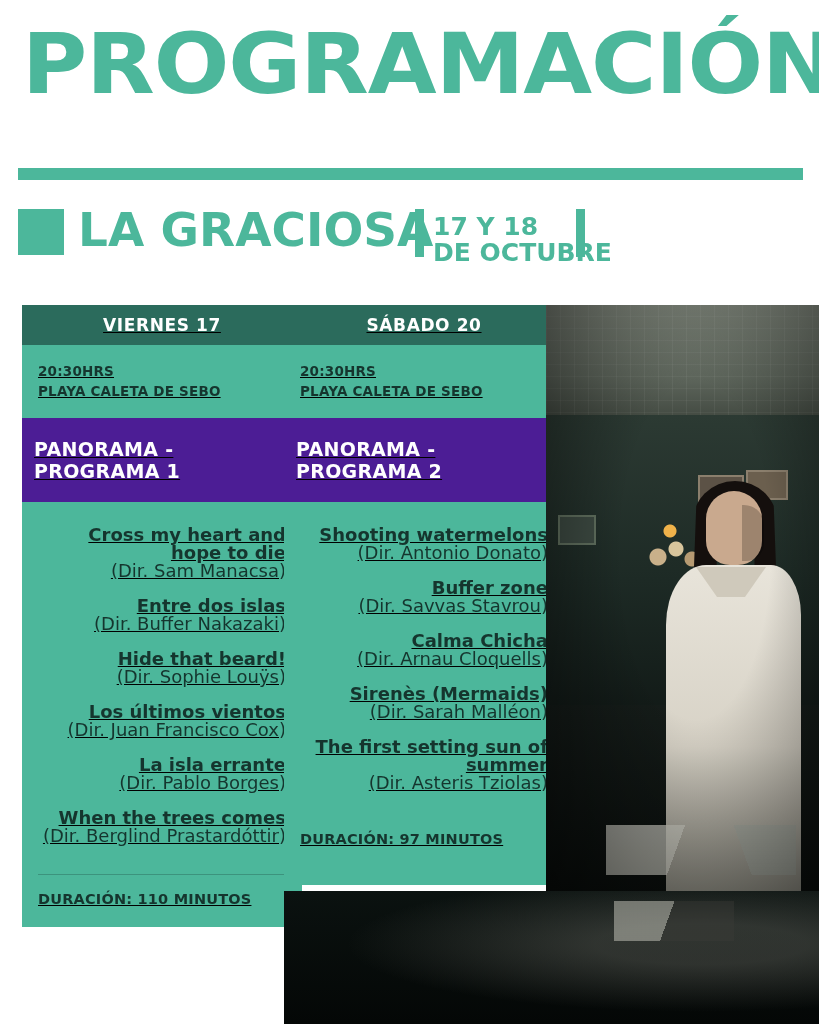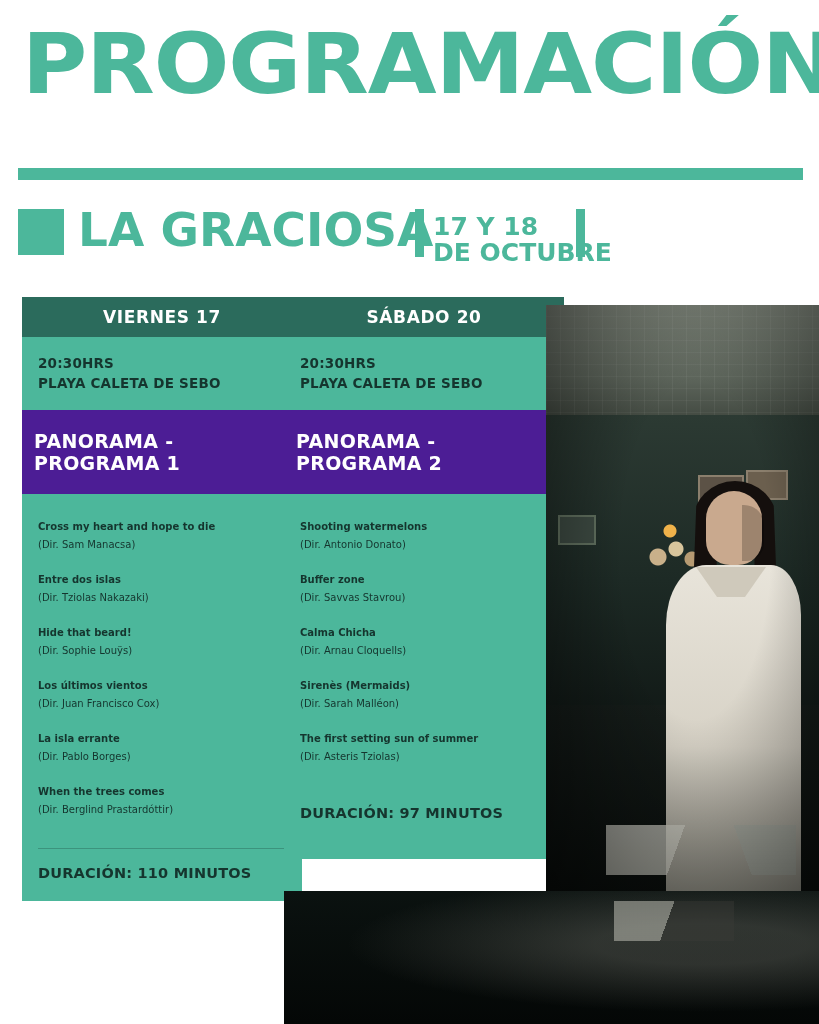--- a/index.html
+++ b/index.html
@@ -88,23 +88,24 @@
     font-weight: 700;
     font-size: 25px;
     line-height: 26px;
     color: #4cb79b;
     white-space: nowrap;
   }
 
   
   .col {
     position: absolute;
-    top: 297px;
+    top: 305px;
     width: 280px;
     background: #4cb79b;
+    text-decoration: underline;
   }
   .col.c1 { left: 22px; }
   .col.c2 { left: 284px; }
 
   .col-head {
     background: #2b6b5c;
     color: #ffffff;
     text-align: center;
     font-family: "DejaVu Sans", sans-serif;
     font-weight: 700;
@@ -131,23 +132,24 @@
     letter-spacing: 0.3px;
     padding: 20px 12px;
   }
   .films {
     padding: 24px 16px 6px 16px;
   }
   .film {
     margin-bottom: 17px;
     color: #15352e;
     font-family: "DejaVu Sans", sans-serif;
-    font-size: 10px;
+    font-size: 18px;
     line-height: 18px;
     font-weight: 700;
+    text-align: right;
   }
   .film .dir {
     font-weight: 400;
     display: block;
   }
   .divider {
     height: 1px;
     background: rgba(21,53,46,0.28);
     margin: 6px 16px 0 16px;
   }
@@ -282,21 +284,21 @@
     <div>PLAYA CALETA DE SEBO</div>
   </div>
   <div class="section-band">PANORAMA - PROGRAMA 1</div>
   <div class="films">
     <div class="film">
       <span>Cross my heart and hope to die</span>
       <span class="dir">(Dir. Sam Manacsa)</span>
     </div>
     <div class="film">
       <span>Entre dos islas</span>
-      <span class="dir">(Dir. Tziolas Nakazaki)</span>
+      <span class="dir">(Dir. Buffer Nakazaki)</span>
     </div>
     <div class="film">
       <span>Hide that beard!</span>
       <span class="dir">(Dir. Sophie Louÿs)</span>
     </div>
     <div class="film">
       <span>Los últimos vientos</span>
       <span class="dir">(Dir. Juan Francisco Cox)</span>
     </div>
     <div class="film">

